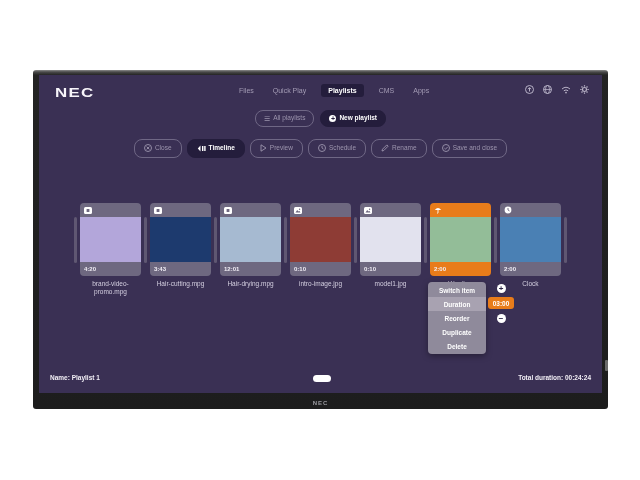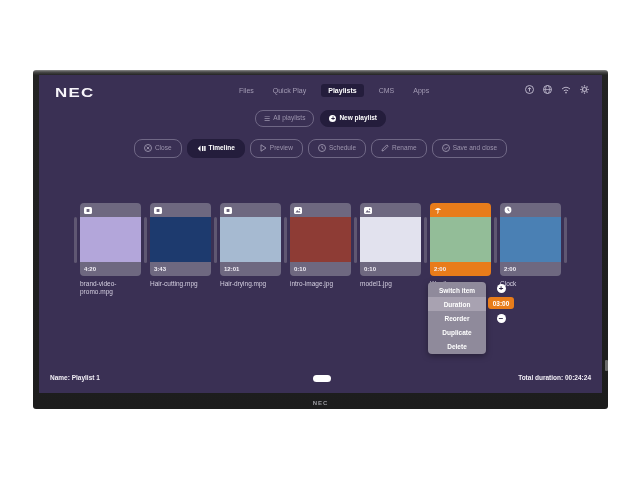--- a/index.html
+++ b/index.html
@@ -6,20 +6,21 @@
   body{
     width:640px;height:480px;background:#ffffff;position:relative;overflow:hidden;
     font-family:"Liberation Sans", sans-serif;
     -webkit-font-smoothing:antialiased;
   }
   
   .monitor{
     position:absolute;left:33px;top:70px;width:575px;height:339px;
     background:linear-gradient(#8a8a8a 0,#4a4a4a 2px,#232323 5px,#1d1d1d 100%);
     border-radius:3px;
+    text-align:center;
   }
   .bezel-logo{
     position:absolute;left:50%;bottom:3px;transform:translateX(-50%);
     color:#9a9aa0;font-size:6px;font-weight:bold;letter-spacing:1px;
   }
   .bezel-notch{
     position:absolute;right:0px;top:290px;width:3px;height:11px;background:#6a6a6a;border-radius:1px;
   }
   
   .screen{

